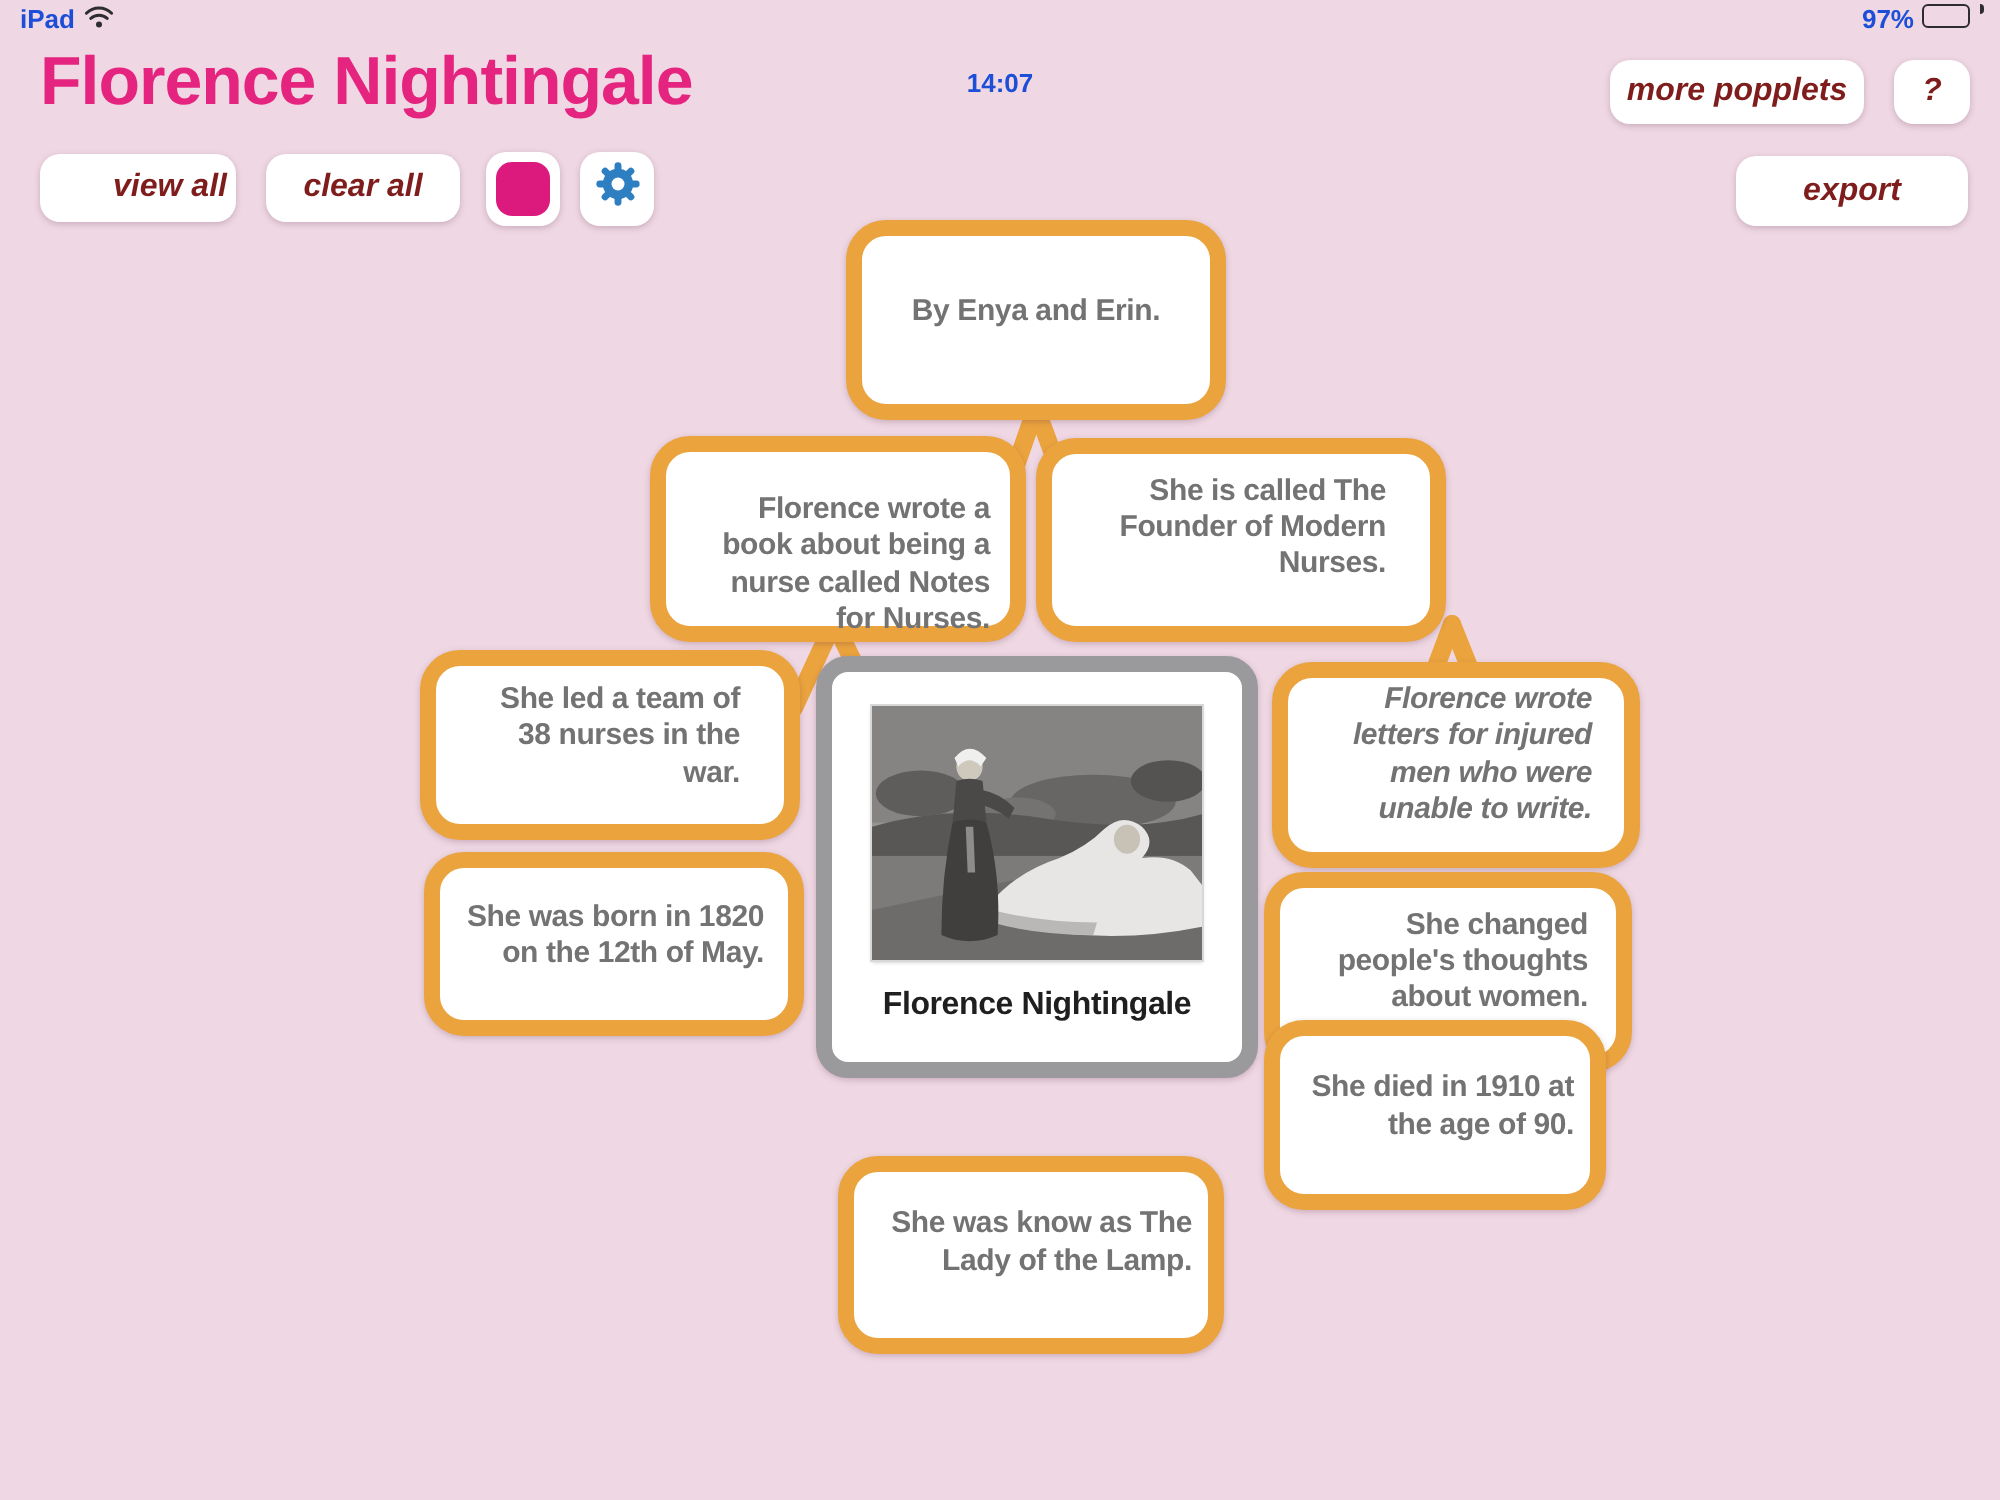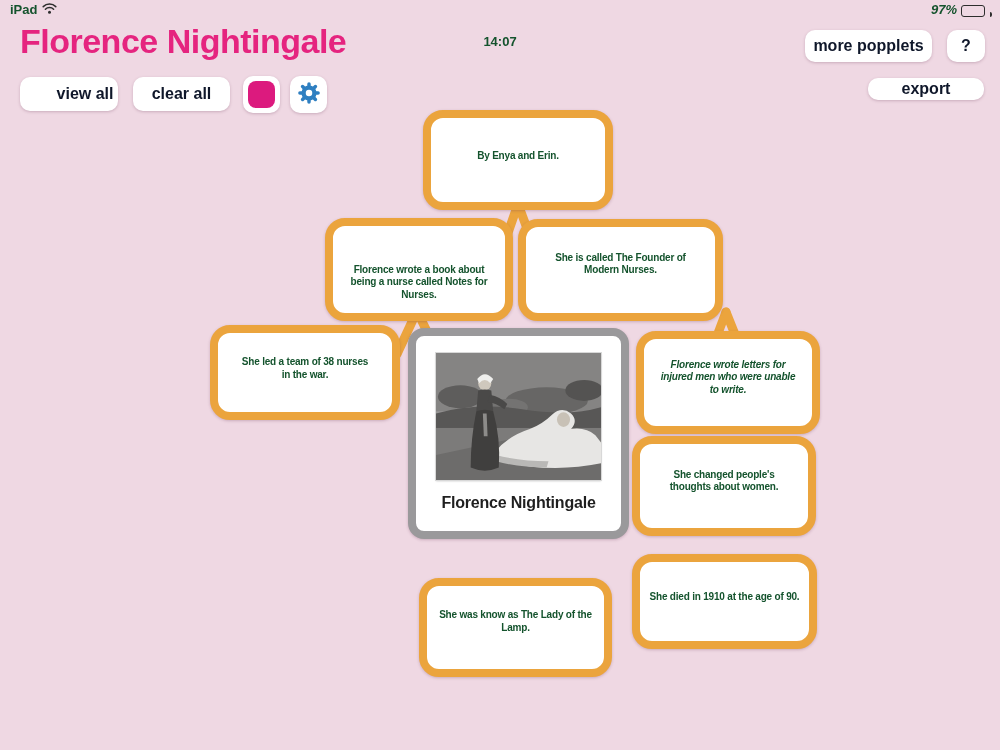--- a/index.html
+++ b/index.html
@@ -9,66 +9,67 @@
     background:#efd8e3;
     position:relative;
     overflow:hidden;
     -webkit-font-smoothing:antialiased;
   }
   .screen { position:absolute; left:0; top:0; width:1000px; height:750px; }
 
   
   .statusbar {
     position:absolute; left:0; top:0; width:1000px; height:20px;
-    font-size:13px; font-weight:bold; color:#14532d;
+    font-size:13px; font-weight:bold; color:#1d4ed8;
   }
   .sb-left { position:absolute; left:10px; top:2px; display:flex; align-items:center; gap:5px; }
   .sb-time { position:absolute; left:0; right:0; top:2px; text-align:center;margin-top:32px; }
-  .sb-right { position:absolute; right:8px; top:2px; display:flex; align-items:flex-end; gap:4px;font-style:italic; }
+  .sb-right { position:absolute; right:8px; top:2px; display:flex; align-items:flex-start; gap:4px; }
   .battery-body {
     width:24px; height:12px; border:1px solid #2d2d2d; border-radius:3px;
     padding:1px; position:relative;
   }
   .battery-fill { width:95%; height:100%; background:#1c1c1c; border-radius:1px; }
   .battery-nub {
     width:2px; height:5px; background:#2d2d2d; border-radius:0 2px 2px 0; margin-left:1px;
   }
 
   
   .app-title {
     position:absolute; left:20px; top:22px;
     font-size:34px; font-weight:bold; letter-spacing:-0.5px;
     color:#e5247f;
   }
   .btn {
     position:absolute; background:#ffffff; border:none; border-radius:10px;
     box-shadow:0 1px 3px rgba(90,40,70,0.25);
     font-family:"Liberation Sans", sans-serif;
-    font-size:16px; font-weight:bold; color:#0f172a;
+    font-size:16px; font-weight:bold; color:#7f1d1d;
     display:flex; align-items:center; justify-content:center;
     cursor:pointer;
+    font-style:italic;
   }
   .icon-btn { padding:0; }
   .swatch {
     width:27px; height:27px; border-radius:8px; background:#dc1a7e;
   }
 
   
   .connector-layer { position:absolute; left:0; top:0; z-index:1; }
   .popple {
     position:absolute; z-index:3;
     background:#ffffff;
     border:8px solid #eba43d;
     border-radius:20px;
     box-shadow:0 1px 3px rgba(90,40,70,0.25);
     display:flex; align-items:center; justify-content:center;
   }
   .popple-text {
-    font-size:10px; font-weight:bold; color:#14532d;
-    letter-spacing:-0.2px; line-height:1.22; text-align:center;
+    font-size:15px; font-weight:bold; color:#737373;
+    letter-spacing:-0.2px; line-height:1.22; text-align:right;
     padding:4px 12px 12px;
   }
   .popple.center {
     z-index:2; border-color:#9a999b; border-radius:16px;
     flex-direction:column; justify-content:flex-start;
   }
   .center-img {
     margin-top:17px; width:165px; height:127px;
     box-shadow:0 0 0 1px #d8d8d8, 0 1px 2px rgba(0,0,0,.25);
     background:#8f8f8f;
@@ -119,21 +120,21 @@
           <rect x="10.4" y="2" width="3.2" height="20" rx="1.6"></rect>
           <rect x="10.4" y="2" width="3.2" height="20" rx="1.6" transform="rotate(45 12 12)"></rect>
           <rect x="10.4" y="2" width="3.2" height="20" rx="1.6" transform="rotate(90 12 12)"></rect>
           <rect x="10.4" y="2" width="3.2" height="20" rx="1.6" transform="rotate(135 12 12)"></rect>
           <circle cx="12" cy="12" r="7"></circle>
         </g>
         <circle cx="12" cy="12" r="3" fill="#ffffff"></circle>
       </svg>
     </span>
   </button>
-  <button class="btn" style="left:868px; top:78px; width:116px; height:22px;">export</button>
+  <button class="btn" style="left:868px; top:78px; width:116px; height:35px;">export</button>
 
   <svg class="connector-layer" width="1000" height="750">
     <g stroke="#eba43d" stroke-width="9" stroke-linecap="round" fill="none">
       <path d="M518,204 L486,296"></path>
       <path d="M518,204 L552,296"></path>
       <path d="M417,311 L397,354"></path>
       <path d="M417,311 L438,354"></path>
       <path d="M726,312 L711,352"></path>
       <path d="M726,312 L742,352"></path>
     </g>
@@ -172,31 +173,34 @@
   </div>
 
   <div class="popple" style="left:518px; top:219px; width:205px; height:102px;">
     <div class="popple-text" style="padding:4px 22px 16px;">She is called The Founder of Modern Nurses.</div>
   </div>
 
   <div class="popple" style="left:210px; top:325px; width:190px; height:95px;">
     <div class="popple-text" style="padding:4px 22px 12px;">She led a team of 38 nurses in the war.</div>
   </div>
 
+  <div class="popple" style="left:212px; top:426px; width:190px; height:92px;">
+    <div class="popple-text" style="padding:4px 12px 12px;">She was born in 1820 on the 12th of May.</div>
+  </div>
 
 
   <div class="popple" style="left:636px; top:331px; width:184px; height:103px;">
     <div class="popple-text" style="padding:4px 16px 14px;font-style:italic;">Florence wrote letters for injured men who were unable to write.</div>
   </div>
 
   <div class="popple" style="left:632px; top:436px; width:184px; height:100px;">
     <div class="popple-text" style="padding:4px 14px 14px;">She changed people's thoughts about women.</div>
   </div>
 
-  <div class="popple" style="left:632px; top:554px; width:185px; height:95px;">
+  <div class="popple" style="left:632px; top:510px; width:171px; height:95px;">
     <div class="popple-text" style="padding:4px 8px 12px;">She died in 1910 at the age of 90.</div>
   </div>
 
   <div class="popple" style="left:419px; top:546px; width:193px; height:99px;margin-top:32px;">
     <div class="popple-text" style="padding:4px 8px 16px;">She was know as The Lady of the Lamp.</div>
   </div>
 
 </div>
 
 </body></html>

